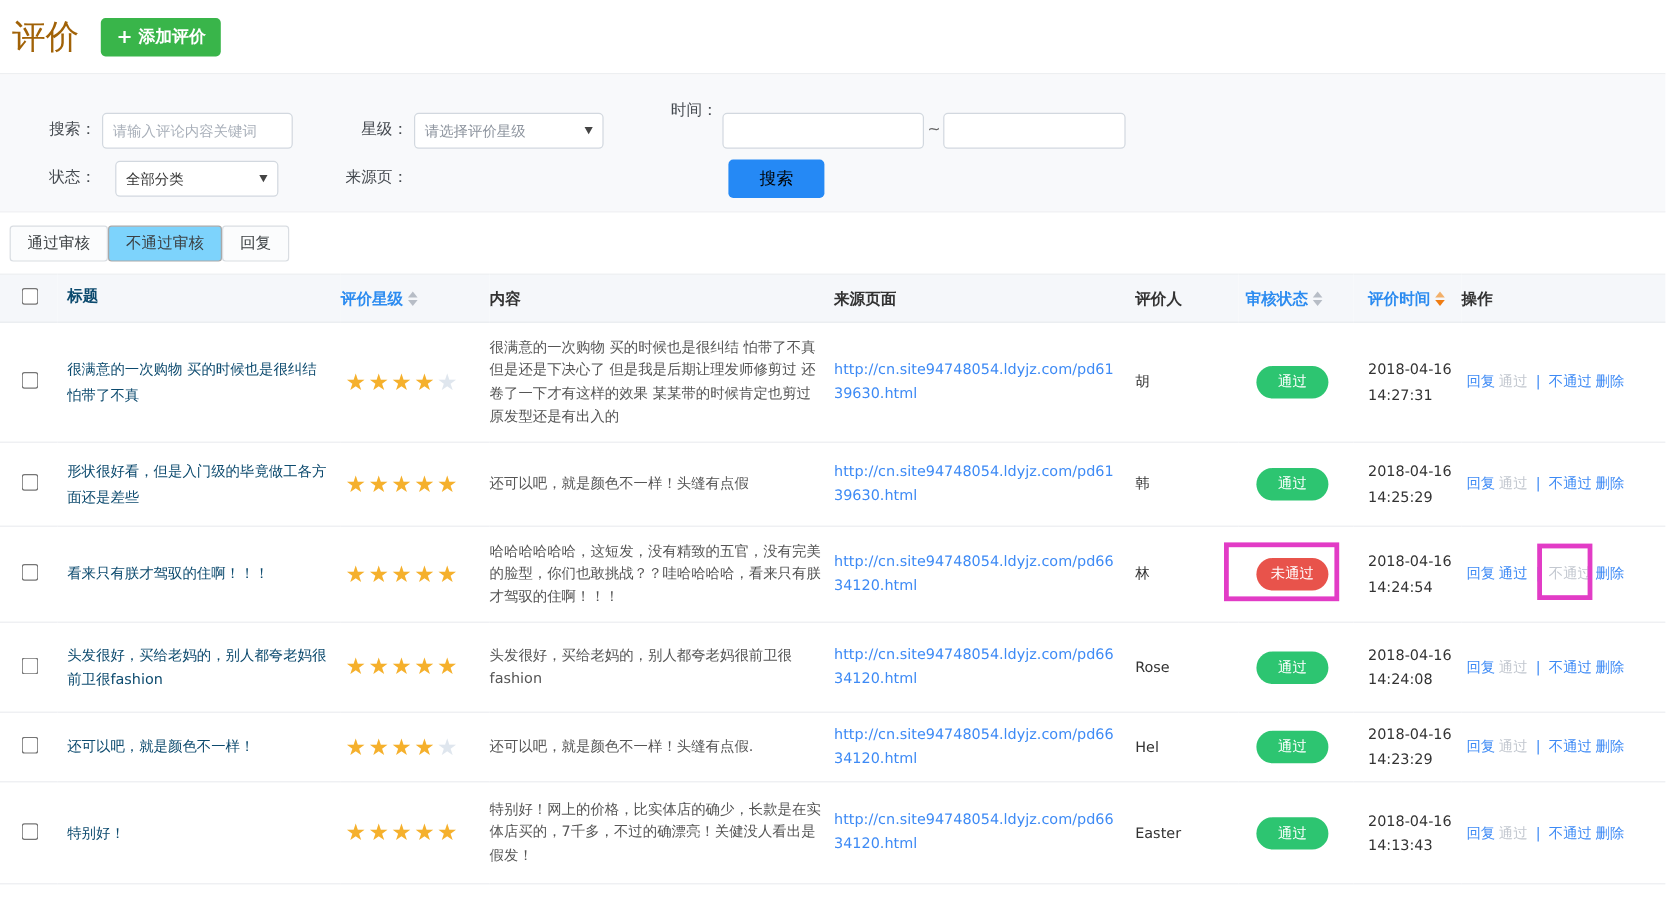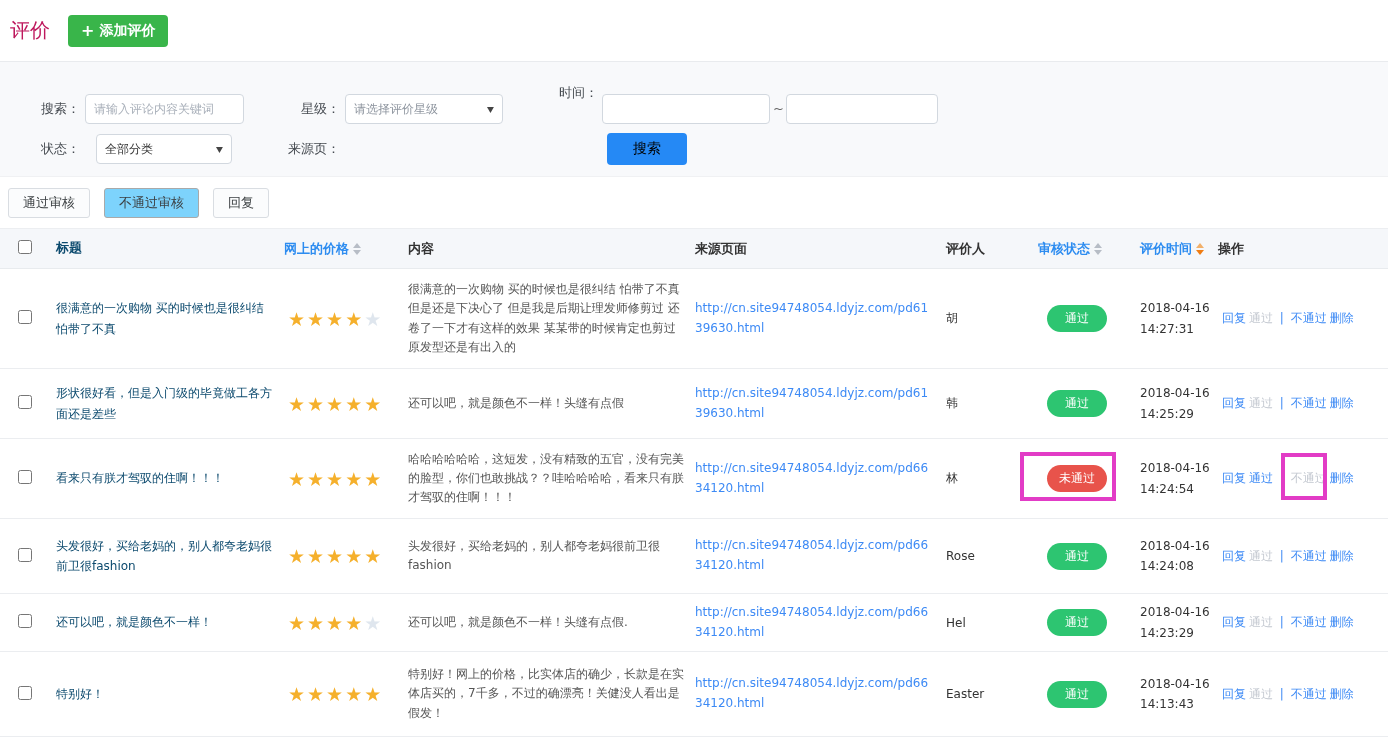--- a/index.html
+++ b/index.html
@@ -3,21 +3,21 @@
 <meta charset="utf-8">
 <style>
   *{box-sizing:border-box;margin:0;padding:0}
   html,body{width:1388px;height:748px}
   body{position:relative;background:#fff;overflow:hidden;
        font-family:"DejaVu Sans","Liberation Sans",sans-serif;color:#333}
 
   
   .topbar{position:absolute;top:0;left:0;right:0;height:62px;
           border-bottom:1px solid #e9ebee;display:flex;align-items:center;padding-left:10px}
-  .page-title{font-size:20px;color:#be185d}
+  .page-title{font-size:28px;color:#a16207}
   .add-btn{margin-left:18px;background:#39b54a;color:#fff;border:none;border-radius:4px;
            height:32px;padding:0 13px;font-size:14px;font-weight:bold;
            display:inline-flex;align-items:center;gap:5px;cursor:pointer;font-family:inherit}
   .plus{font-size:16px;font-weight:bold;line-height:1}
 
   
   .filter-panel{position:absolute;top:62px;left:0;right:0;height:115px;
                 background:#f8f9fb;border-bottom:1px solid #f0f1f3}
   .fp-label{position:absolute;font-size:13px;color:#454a50;line-height:30px;text-align:right}
   .fp-input,.fp-select{position:absolute;height:30px;border:1px solid #d2d8df;border-radius:4px;
@@ -34,21 +34,21 @@
   
   .lbl-search{left:0;top:32px;width:80px}   .inp-search{left:85px;top:32px;width:159px}
   .lbl-star{left:260px;top:32px;width:80px} .sel-star{left:345px;top:32px;width:158px}
   .lbl-time{left:518px;top:16px;width:80px} .inp-time1{left:602px;top:32px;width:168px}
   .tilde{left:773px;top:32px}               .inp-time2{left:786px;top:32px;width:152px}
   .lbl-status{left:0;top:72px;width:80px}   .sel-status{left:96px;top:72px;width:136px}
   .lbl-source{left:260px;top:72px;width:80px}.inp-source{left:345px;top:72px;width:158px}
   .search-btn{left:607px;top:71px}
 
   
-  .bulk-bar{position:absolute;top:188px;left:8px;display:flex;gap:14px}
+  .bulk-bar{position:absolute;top:188px;left:8px;display:flex;}
   .bulk-btn{height:30px;padding:0 14px;font-size:13px;color:#3c4043;background:#fbfcfd;
             border:1px solid #d9dde2;border-radius:3px;cursor:pointer;font-family:inherit}
   .bulk-btn.active{background:#7dd3fc;border-color:#a9a9a9}
 
   
   .table-wrap{position:absolute;top:228px;left:0;width:1388px}
   table{width:1388px;border-collapse:collapse;table-layout:fixed}
   thead tr{height:40px;background:#f5f7fa;border-top:1px solid #eceef1;border-bottom:1px solid #e8ebee}
   th{font-size:13px;font-weight:bold;color:#333;text-align:left;padding:0;white-space:nowrap}
   th.blue span.lbl{color:#2d8cf0}
@@ -151,21 +151,21 @@
         <col style="width:90px">
         <col style="width:170px">
     </colgroup>
     <thead>
       <tr>
         <th class="c-check"><input type="checkbox" style=""></th>
         <th class="c-title">
           <span class="lbl">标题</span>
         </th>
         <th class="blue">
-          <span class="lbl">网上的价格</span><span class="carets"><i class="up"></i><i class="down"></i></span>
+          <span class="lbl">评价星级</span><span class="carets"><i class="up"></i><i class="down"></i></span>
         </th>
         <th>
           <span class="lbl">内容</span>
         </th>
         <th>
           <span class="lbl">来源页面</span>
         </th>
         <th class="c-reviewer">
           <span class="lbl">评价人</span>
         </th>

